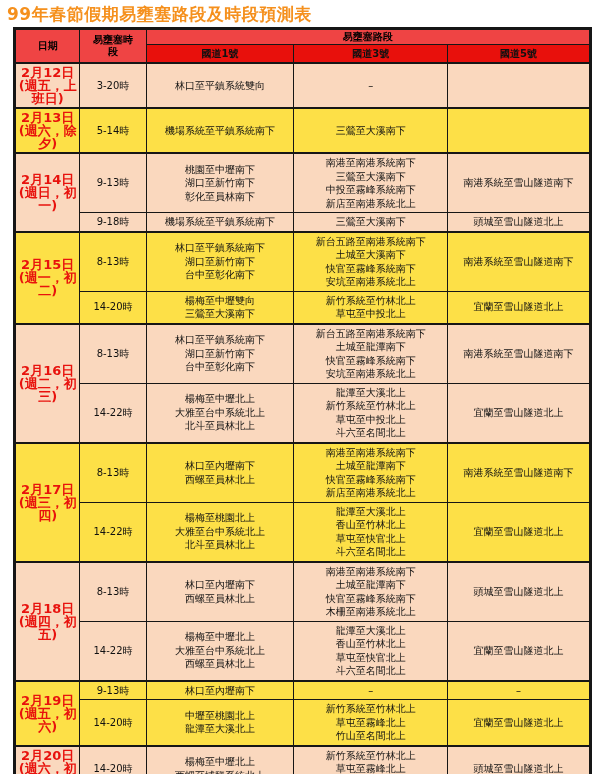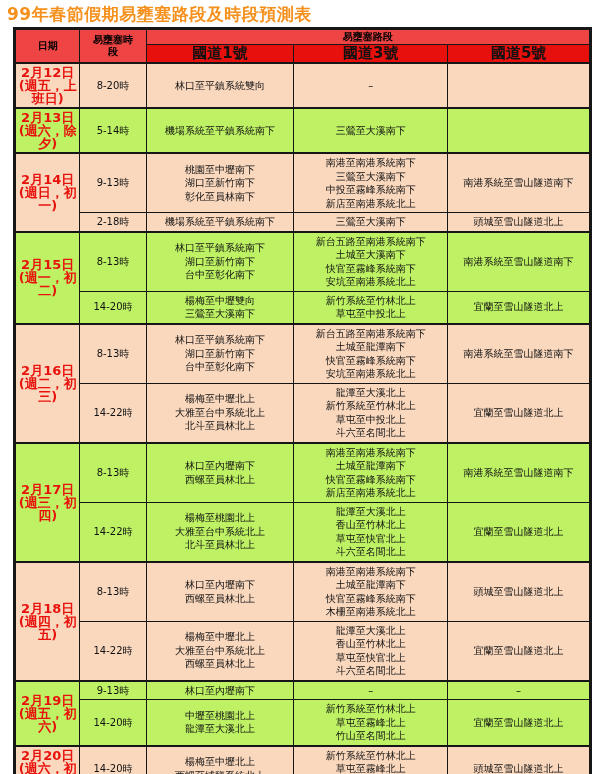--- a/index.html
+++ b/index.html
@@ -16,32 +16,32 @@
     border-collapse:collapse; table-layout:fixed;
     margin-left:13px; width:579px;
     border:3px solid #161616;
   }
   .fc th, .fc td { border:1px solid #161616; overflow:hidden; }
   .fc thead th {
     background:#ef4444; color:#000; font-weight:bold;
     font-size:10px; line-height:12px; padding:1px 12px; text-align:center;
   }
   .fc thead tr.hw th {
-    background:#E8100C; color:#111; font-size:15px; line-height:13px;
+    background:#E8100C; color:#111; font-size:10px; line-height:13px;
     padding:2px 12px; border-bottom:2px solid #161616;
   }
   .fc td {
     font-size:10px; line-height:13.5px; text-align:center; vertical-align:middle;
     white-space:pre-line; padding:2px 1px; color:#111;
   }
   .fc td.date {
     color:#E8120D; font-weight:bold; font-size:13px; line-height:13px;
   }
   .fc tr.peach td { background:#FAD8BE; }
-  .fc tr.white td { background:#bef264; }
+  .fc tr.white td { background:#fde047; }
   .fc tr.gs td { border-top:2px solid #161616; }
 </style>
 </head>
 <body>
 
 <div class="title">99年春節假期易壅塞路段及時段預測表</div>
 
 <table class="fc">
   <colgroup>
     <col style="width:65px">
@@ -60,21 +60,21 @@
       <th>國道1號</th>
       <th>國道3號</th>
       <th>國道5號</th>
     </tr>
   </thead>
   <tbody>
 
     <tr class="peach gs">
       <td class="date">2月12日
 (週五，上班日)</td>
-      <td>8-20時</td>
+      <td>3-20時</td>
       <td>林口至平鎮系統雙向</td>
       <td>–</td>
       <td></td>
     </tr>
 
     <tr class="white gs">
       <td class="date">2月13日
 (週六，除夕)</td>
       <td>5-14時</td>
       <td>機場系統至平鎮系統南下</td>
@@ -89,21 +89,21 @@
       <td>桃園至中壢南下
 湖口至新竹南下
 彰化至員林南下</td>
       <td>南港至南港系統南下
 三鶯至大溪南下
 中投至霧峰系統南下
 新店至南港系統北上</td>
       <td>南港系統至雪山隧道南下</td>
     </tr>
     <tr class="peach">
-      <td>2-18時</td>
+      <td>9-18時</td>
       <td>機場系統至平鎮系統南下</td>
       <td>三鶯至大溪南下</td>
       <td>頭城至雪山隧道北上</td>
     </tr>
 
     <tr class="white gs">
       <td class="date" rowspan="2">2月15日
 (週一，初二)</td>
       <td>8-13時</td>
       <td>林口至平鎮系統南下

